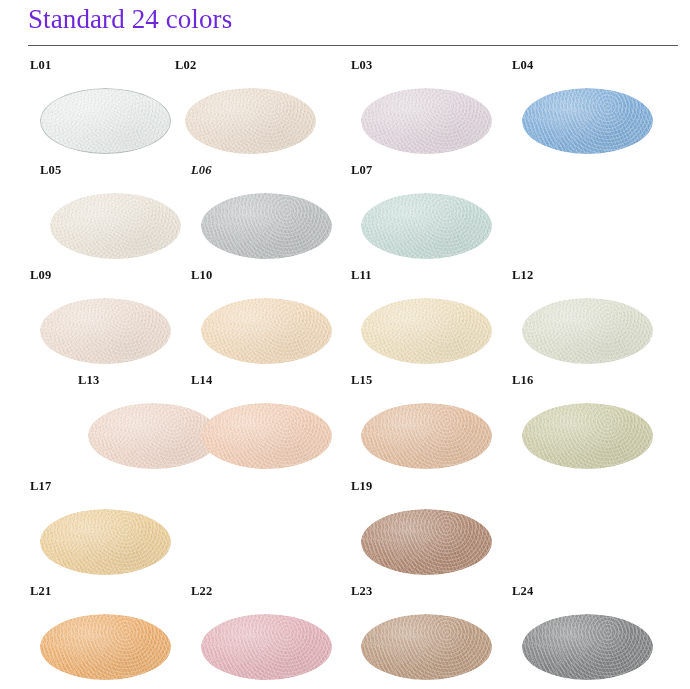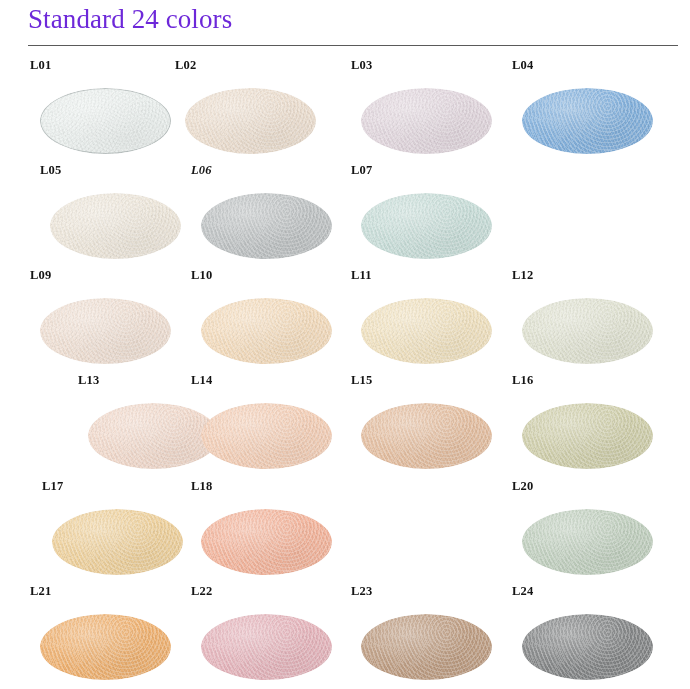--- a/index.html
+++ b/index.html
@@ -262,42 +262,33 @@
     </div>
     <div class="swatch-cell" style="left: 510px; top: 320px;">
       <div class="swatch-label">L16</div>
       <div class="swatch-chip" title="sage olive">
         <div class="chip-fill" style="background: rgb(211, 210, 174);"></div>
         <div class="chip-grain"></div>
         <div class="chip-grain-light"></div>
         <div class="chip-shade"></div>
       </div>
     </div>
-    <div class="swatch-cell" style="left: 28px; top: 426px; margin-left: 12px;">
+    <div class="swatch-cell" style="left: 28px; top: 426px;">
       <div class="swatch-label">L17</div>
       <div class="swatch-chip" title="golden cream">
         <div class="chip-fill" style="background: rgb(242, 212, 159);"></div>
         <div class="chip-grain"></div>
         <div class="chip-grain-light"></div>
         <div class="chip-shade"></div>
       </div>
     </div>
-    <div class="swatch-cell" style="left: 189px; top: 426px;">
-      <div class="swatch-label">L18</div>
-      <div class="swatch-chip" title="salmon pink">
-        <div class="chip-fill" style="background: rgb(247, 184, 159);"></div>
-        <div class="chip-grain"></div>
-        <div class="chip-grain-light"></div>
-        <div class="chip-shade"></div>
-      </div>
-    </div>
-    <div class="swatch-cell" style="left: 510px; top: 426px;">
-      <div class="swatch-label">L20</div>
-      <div class="swatch-chip" title="pale sage green">
-        <div class="chip-fill" style="background: rgb(196, 211, 194);"></div>
+    <div class="swatch-cell" style="left: 349px; top: 426px;">
+      <div class="swatch-label">L19</div>
+      <div class="swatch-chip" title="medium brown">
+        <div class="chip-fill" style="background: rgb(183, 143, 120);"></div>
         <div class="chip-grain"></div>
         <div class="chip-grain-light"></div>
         <div class="chip-shade"></div>
       </div>
     </div>
     <div class="swatch-cell" style="left: 28px; top: 531px; text-align: right;">
       <div class="swatch-label">L21</div>
       <div class="swatch-chip" title="orange tan">
         <div class="chip-fill" style="background: rgb(243, 181, 116);"></div>
         <div class="chip-grain"></div>

